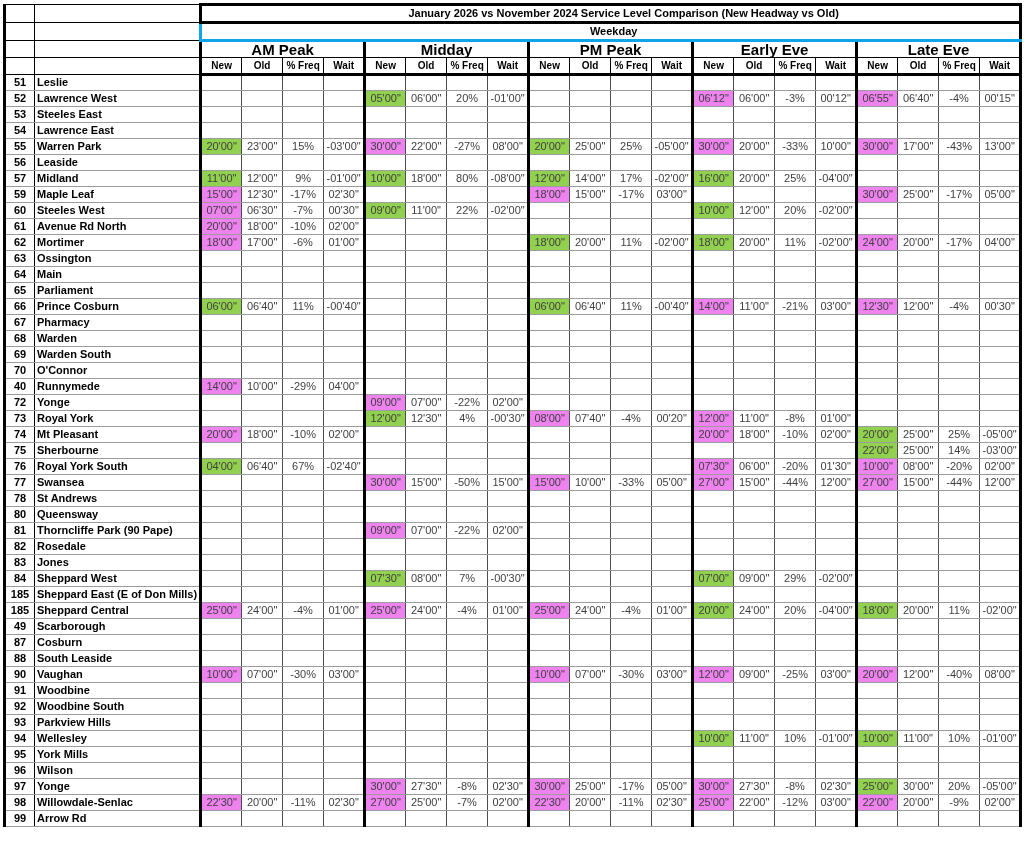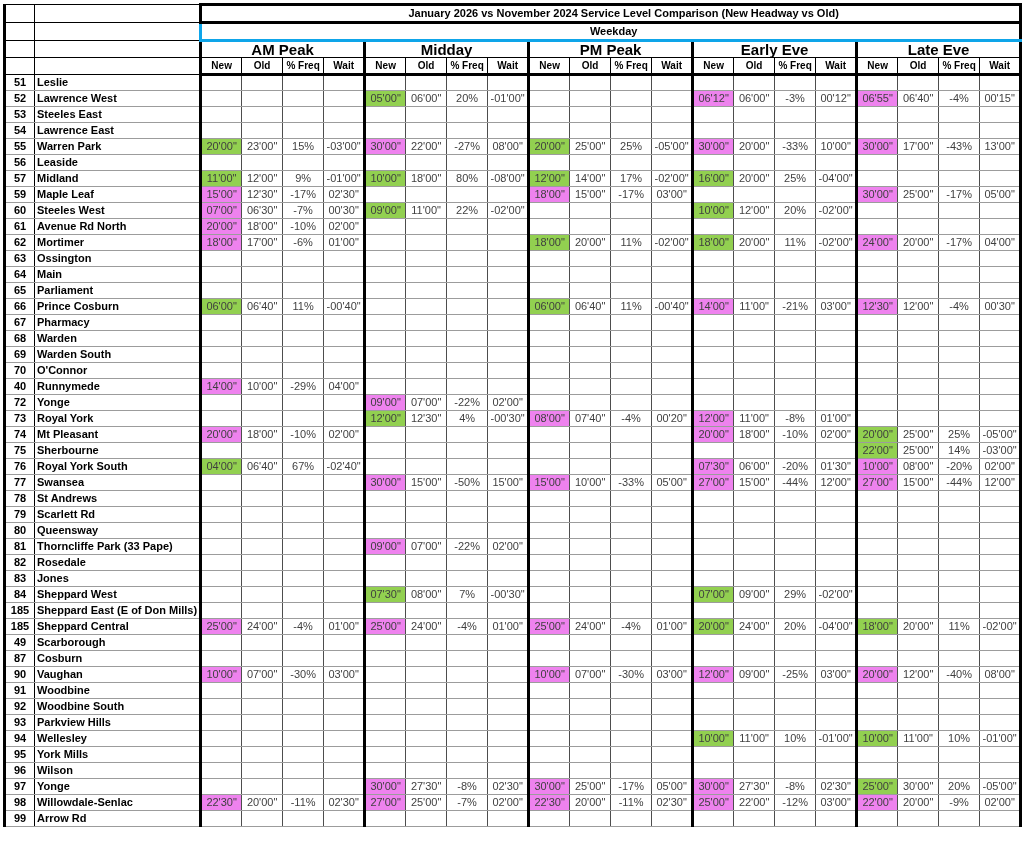--- a/index.html
+++ b/index.html
@@ -738,44 +738,20 @@
         <td class="c gl"></td>
         <td class="c"></td>
         <td class="c"></td>
         <td class="c"></td>
         <td class="c gl"></td>
         <td class="c"></td>
         <td class="c"></td>
         <td class="c gr"></td>
       </tr>
       <tr>
-        <td class="num">79</td>
-        <td class="name">Scarlett Rd</td>
-        <td class="c gl"></td>
-        <td class="c"></td>
-        <td class="c"></td>
-        <td class="c"></td>
-        <td class="c gl"></td>
-        <td class="c"></td>
-        <td class="c"></td>
-        <td class="c"></td>
-        <td class="c gl"></td>
-        <td class="c"></td>
-        <td class="c"></td>
-        <td class="c"></td>
-        <td class="c gl"></td>
-        <td class="c"></td>
-        <td class="c"></td>
-        <td class="c"></td>
-        <td class="c gl"></td>
-        <td class="c"></td>
-        <td class="c"></td>
-        <td class="c gr"></td>
-      </tr>
-      <tr>
         <td class="num">80</td>
         <td class="name">Queensway</td>
         <td class="c gl"></td>
         <td class="c"></td>
         <td class="c"></td>
         <td class="c"></td>
         <td class="c gl"></td>
         <td class="c"></td>
         <td class="c"></td>
         <td class="c"></td>
@@ -787,21 +763,21 @@
         <td class="c"></td>
         <td class="c"></td>
         <td class="c"></td>
         <td class="c gl"></td>
         <td class="c"></td>
         <td class="c"></td>
         <td class="c gr"></td>
       </tr>
       <tr>
         <td class="num">81</td>
-        <td class="name">Thorncliffe Park (33 Pape)</td>
+        <td class="name">Thorncliffe Park (90 Pape)</td>
         <td class="c gl"></td>
         <td class="c"></td>
         <td class="c"></td>
         <td class="c"></td>
         <td class="c gl hl-m">09'00"</td>
         <td class="c">07'00"</td>
         <td class="c">-22%</td>
         <td class="c">02'00"</td>
         <td class="c gl"></td>
         <td class="c"></td>
@@ -978,20 +954,44 @@
         <td class="c gl"></td>
         <td class="c"></td>
         <td class="c"></td>
         <td class="c"></td>
         <td class="c gl"></td>
         <td class="c"></td>
         <td class="c"></td>
         <td class="c gr"></td>
       </tr>
       <tr>
+        <td class="num">88</td>
+        <td class="name">South Leaside</td>
+        <td class="c gl"></td>
+        <td class="c"></td>
+        <td class="c"></td>
+        <td class="c"></td>
+        <td class="c gl"></td>
+        <td class="c"></td>
+        <td class="c"></td>
+        <td class="c"></td>
+        <td class="c gl"></td>
+        <td class="c"></td>
+        <td class="c"></td>
+        <td class="c"></td>
+        <td class="c gl"></td>
+        <td class="c"></td>
+        <td class="c"></td>
+        <td class="c"></td>
+        <td class="c gl"></td>
+        <td class="c"></td>
+        <td class="c"></td>
+        <td class="c gr"></td>
+      </tr>
+      <tr>
         <td class="num">90</td>
         <td class="name">Vaughan</td>
         <td class="c gl hl-m">10'00"</td>
         <td class="c">07'00"</td>
         <td class="c">-30%</td>
         <td class="c">03'00"</td>
         <td class="c gl"></td>
         <td class="c"></td>
         <td class="c"></td>
         <td class="c"></td>

